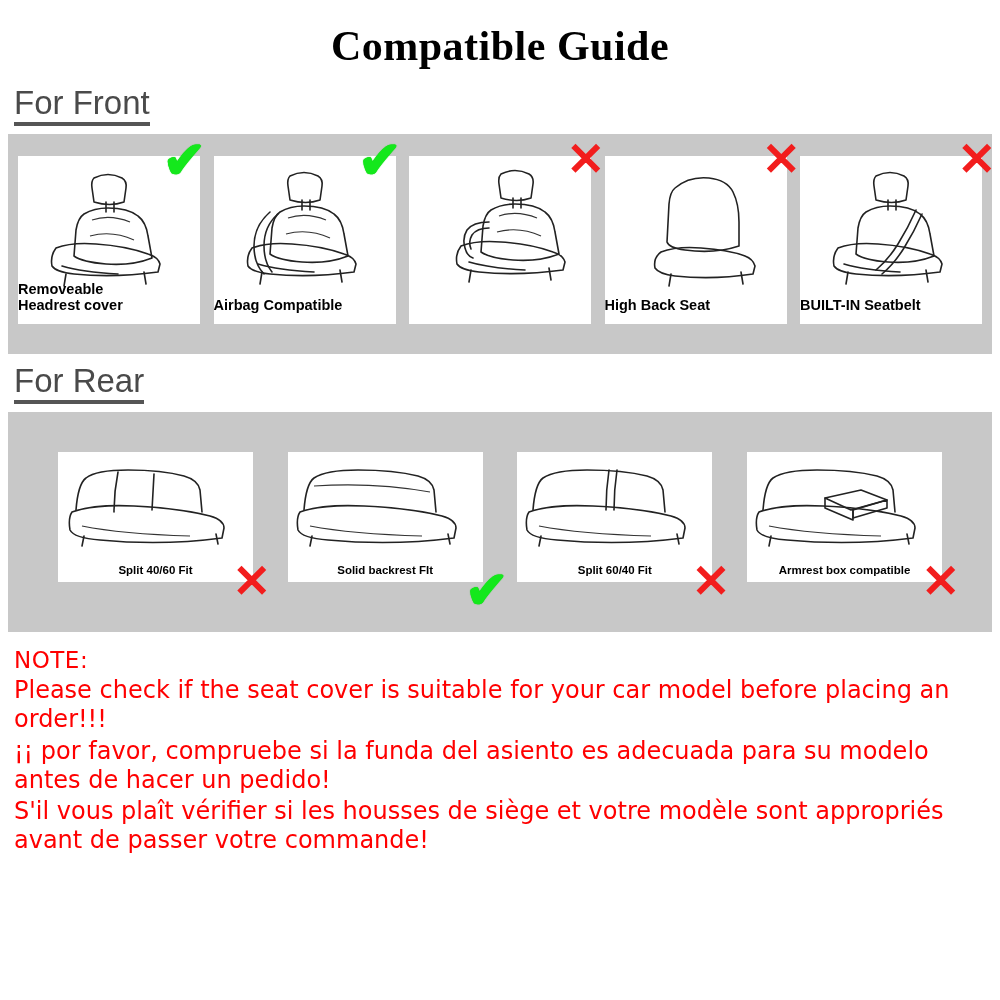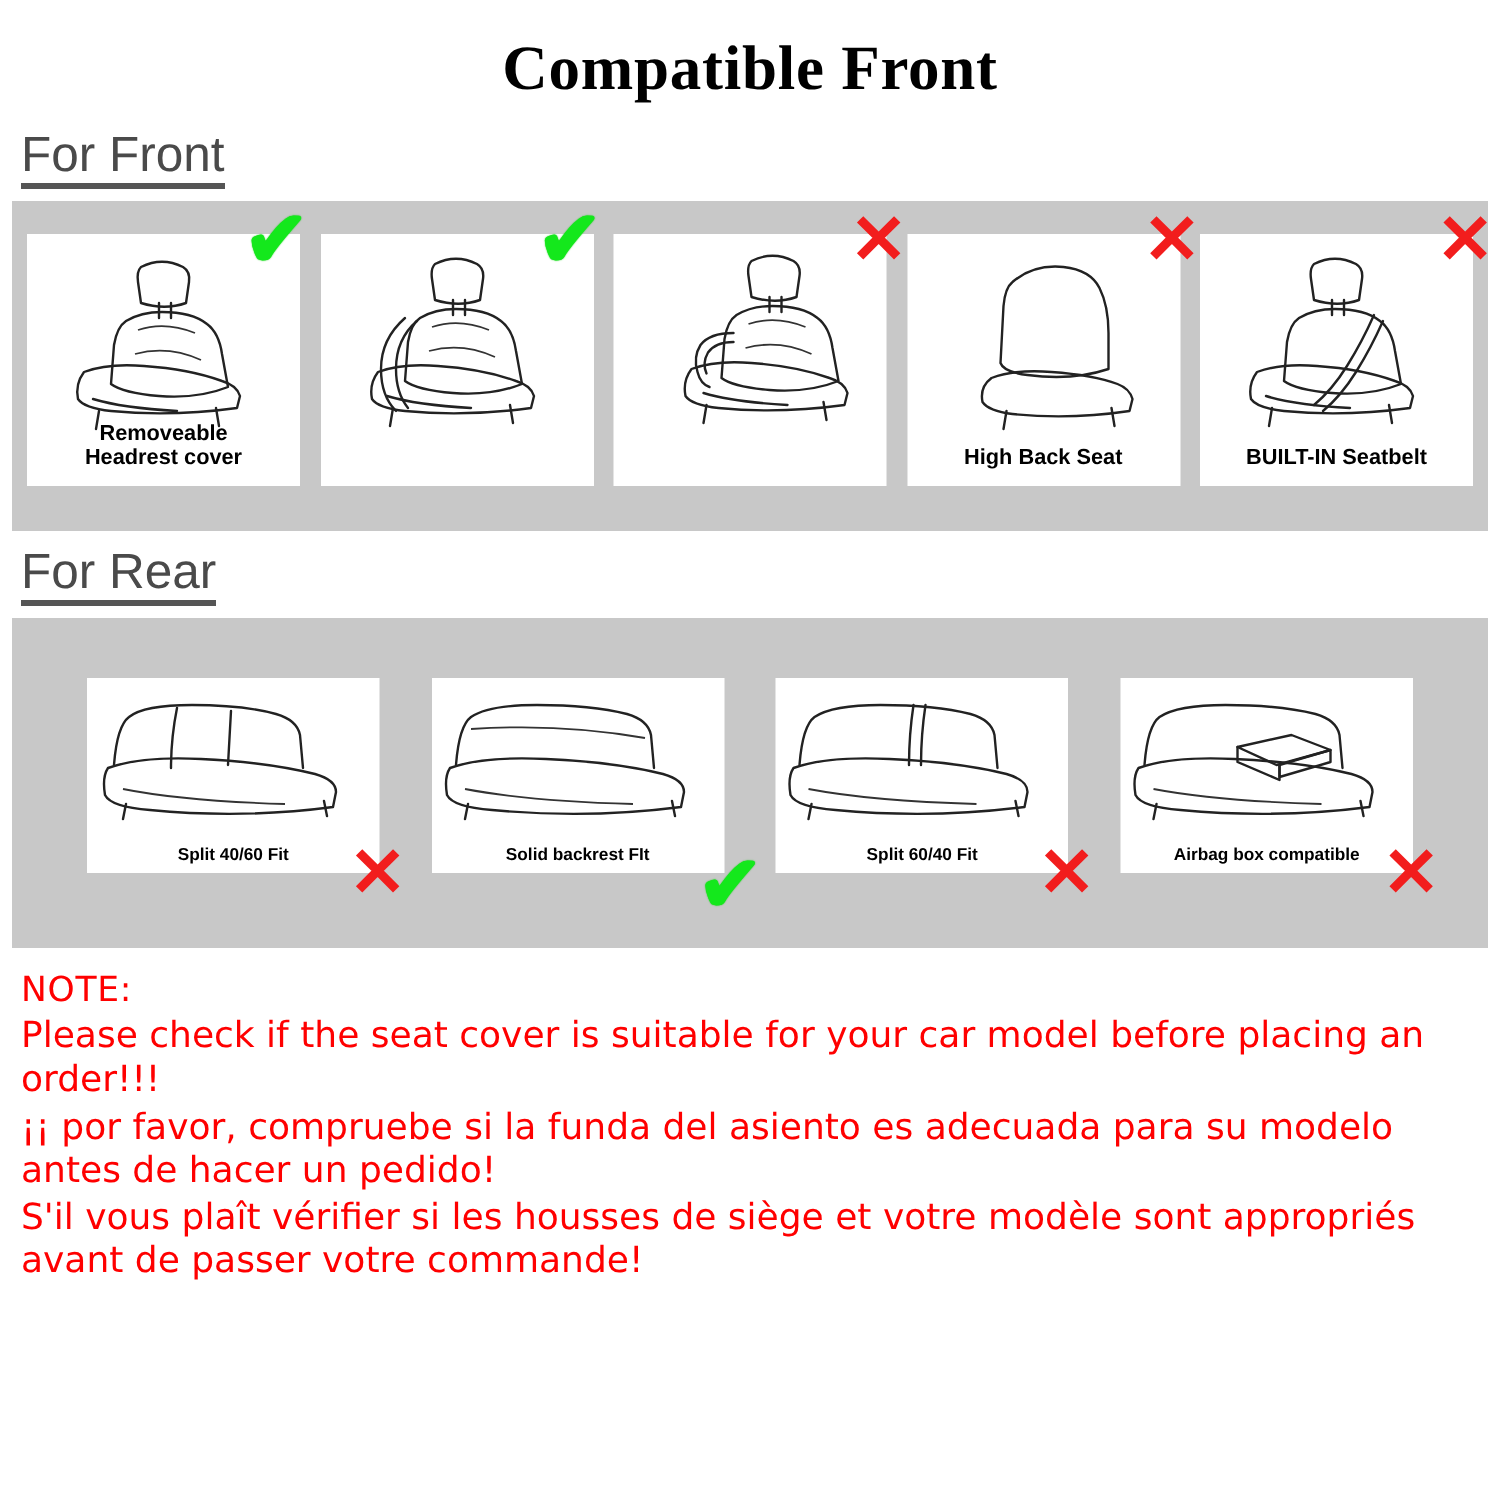--- a/index.html
+++ b/index.html
@@ -71,21 +71,20 @@
     top: 6px;
     left: 0;
     width: 100%;
     height: 126px;
   }
   .front-card .caption {
     position: relative;
     z-index: 2;
     font-size: 14.5px;
     font-weight: bold;
-    text-align: center;
     line-height: 1.15;
     padding-bottom: 10px;
     width: 100%;
   }
   .rear-card {
     width: 195px;
     height: 130px;
     position: relative;
     display: flex;
     flex-direction: column;
@@ -146,21 +145,21 @@
   .note p {
     margin: 2px 0 0 0;
   }
   svg { display: block; }
   .ln { fill: none; stroke: #222; stroke-width: 1.6; stroke-linejoin: round; stroke-linecap: round; }
   .ln-thin { fill: none; stroke: #333; stroke-width: 1.2; }
 </style>
 </head>
 <body>
 
-<div class="page-title">Compatible Front</div>
+<div class="page-title">Compatible Guide</div>
 
 <div>
   <div class="section-heading">For Front</div>
 </div>
 
 <div class="band" id="front-band">
   <div class="card-row">
 
     <div class="card front-card">
       <div class="art">
@@ -190,20 +189,21 @@
           <path class="ln" d="M66 50 q10 -6 24 -6 q20 0 30 8 q8 6 10 20 l4 22 q-20 8 -46 6 q-24 -2 -32 -8 l2 -26 q2 -12 8 -16 Z"></path>
           <path class="ln-thin" d="M74 56 q18 -6 38 2"></path>
           <path class="ln-thin" d="M72 72 q22 -6 44 4"></path>
           <path class="ln" d="M64 52 q-14 12 -14 32 q0 16 8 26"></path>
           <path class="ln" d="M56 50 q-16 14 -16 34 q0 18 10 28"></path>
           <path class="ln" d="M38 86 q16 -6 40 -4 q30 2 52 10 q10 3 12 10 l-2 8 q-44 6 -84 2 q-18 -2 -22 -8 q-2 -10 4 -18 Z"></path>
           <path class="ln" d="M44 102 q20 6 56 8"></path>
           <path class="ln" d="M48 110 l-2 12 M126 108 l2 12"></path>
         </svg>
       </div>
+      <div class="caption">Airbag Compatible</div>
       <span class="mark check front-mark-check">✔</span>
     </div>
 
     <div class="card front-card">
       <div class="art">
         <svg viewBox="0 0 182 126" width="182" height="126">
           <path class="ln" d="M92 12 q14 -7 28 0 q5 3 4 10 l-2 14 q-14 5 -30 0 l-2 -14 q-1 -7 2 -10 Z"></path>
           <path class="ln" d="M104 36 l0 10 M112 36 l0 10"></path>
           <path class="ln" d="M82 48 q10 -6 24 -6 q20 0 30 8 q8 6 10 20 l4 22 q-20 8 -46 6 q-24 -2 -32 -8 l2 -26 q2 -12 8 -16 Z"></path>
           <path class="ln-thin" d="M90 54 q18 -6 38 2"></path>
@@ -306,21 +306,21 @@
         <svg viewBox="0 0 195 96" width="195" height="96">
           <path class="ln" d="M16 54 q2 -26 10 -32 q12 -8 44 -8 q36 0 60 6 q14 4 16 14 l2 22"></path>
           <path class="ln" d="M78 42 l36 -8 l26 10 l-36 10 Z"></path>
           <path class="ln" d="M78 42 l0 10 l28 12 l0 -10"></path>
           <path class="ln" d="M106 54 l34 -10 l0 8 l-34 10 Z"></path>
           <path class="ln" d="M12 56 q22 -8 64 -6 q46 2 78 10 q14 4 14 12 l-2 10 q-62 8 -126 2 q-26 -2 -30 -10 q-2 -12 2 -18 Z"></path>
           <path class="ln-thin" d="M22 70 q42 8 112 10"></path>
           <path class="ln" d="M24 80 l-2 10 M160 78 l2 10"></path>
         </svg>
       </div>
-      <div class="caption">Airbag box compatible</div>
+      <div class="caption">Armrest box compatible</div>
       <span class="mark cross rear-mark-cross">✕</span>
     </div>
 
   </div>
 </div>
 
 <div class="note">
   <span class="note-label">NOTE:</span>
   <p>Please check if the seat cover is suitable for your car model before placing an order!!!</p>
   <p>¡¡ por favor, compruebe si la funda del asiento es adecuada para su modelo antes de hacer un pedido!</p>

